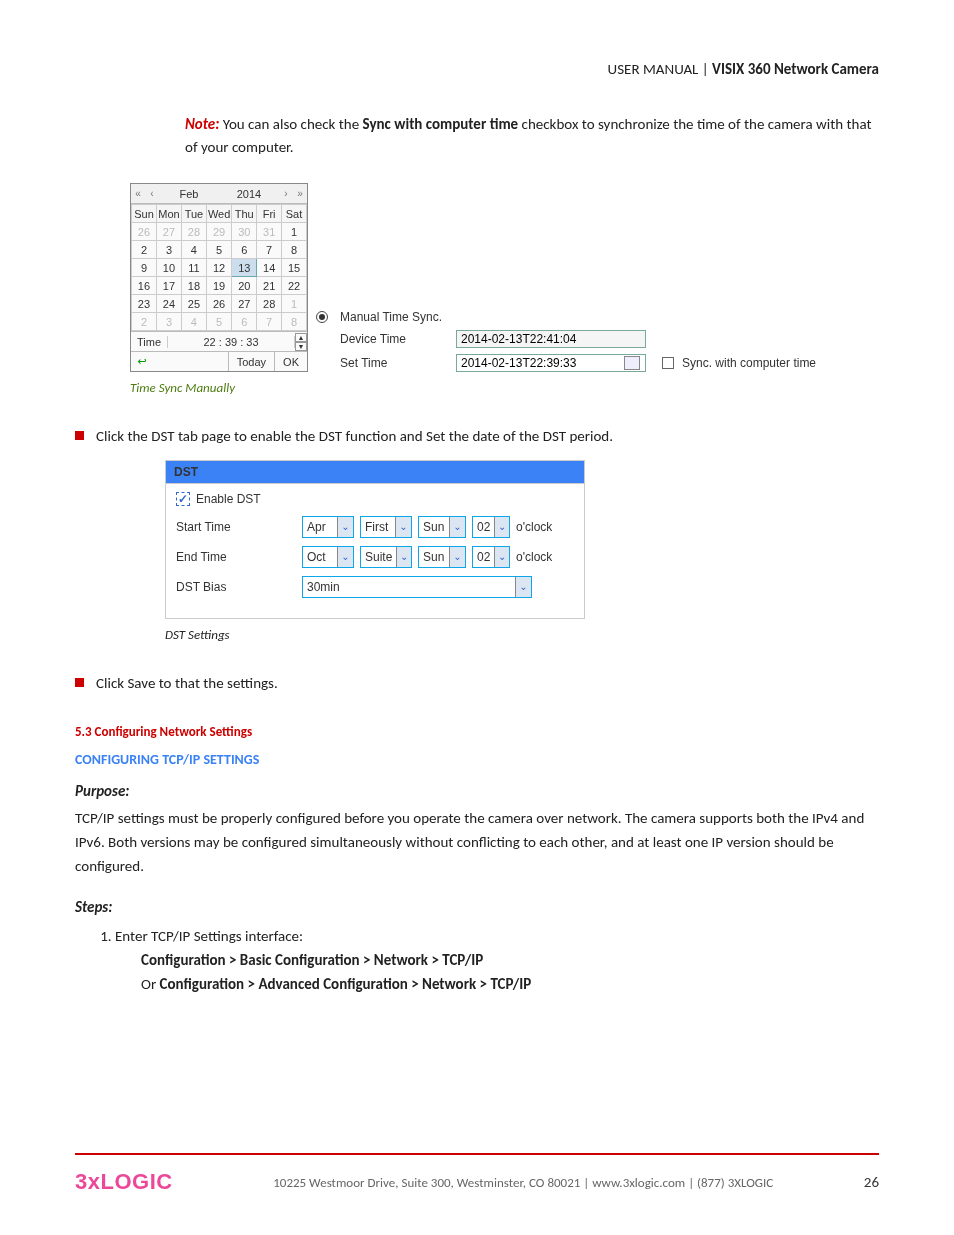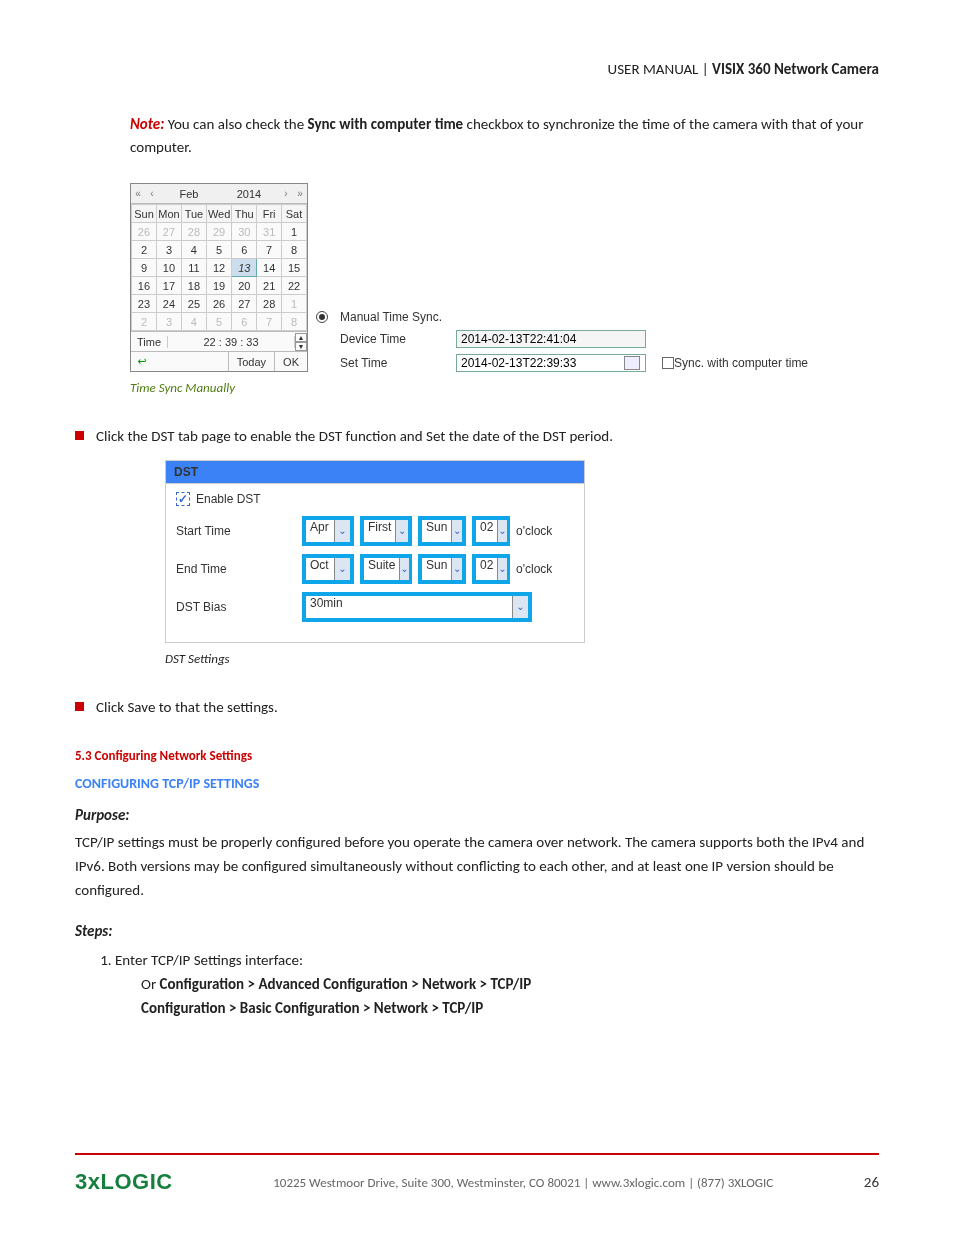--- a/index.html
+++ b/index.html
@@ -16,21 +16,21 @@
     min-height: 1235px;
     position: relative;
   }
   .header-line {
     text-align: right;
     font-size: 15px;
     margin-bottom: 35px;
   }
   .header-line .title-bold { font-weight: bold; }
   .note-block {
-    margin-left: 55px;
+    margin-left: 110px;
     margin-bottom: 25px;
     line-height: 1.5;
   }
   .note-label { color: #c00; font-weight: bold; font-style: italic; }
   .bold { font-weight: bold; }
 
   
   .calendar-wrap {
     margin-left: 55px;
     margin-bottom: 8px;
@@ -71,21 +71,21 @@
   table.cal-grid td, table.cal-grid th {
     border: 1px solid #ccc;
     text-align: center;
     width: 25px;
     height: 18px;
     font-weight: normal;
     font-size: 11px;
   }
   table.cal-grid th { background: #f5f5f5; }
   .dim { color: #bbb; }
-  .sel { background: #cde; border: 1px solid #6aa !important; font-style: italic; }
+  .sel { background: #cde; border: 1px solid #6aa !important; }
   .cal-time-row {
     display: flex;
     align-items: center;
     border-top: 1px solid #bbb;
     height: 20px;
   }
   .cal-time-row .lbl { padding: 0 6px; }
   .cal-time-row .tv { flex:1; text-align:center; border-left:1px solid #ccc; border-right:1px solid #ccc; }
   .spin { width:12px; display:flex; flex-direction:column; font-size:7px; line-height:7px; }
   .spin div { border:1px solid #999; text-align:center; cursor:pointer; }
@@ -109,21 +109,21 @@
   }
   .radio-dot.on::after { content:""; width:6px; height:6px; background:#333; border-radius:50%; }
   .tf-input {
     border:1px solid #7a9; padding:1px 4px; font-size:12px; height:18px; width:190px;
     font-family: Tahoma, Arial, sans-serif;
   }
   .cal-icon {
     width:16px; height:14px; border:1px solid #888; background:#eef; display:inline-block;
     position:relative; margin-left:-22px;
   }
-  .sync-row { display:flex; align-items:center; gap:0; font-size:12px; }
+  .sync-row { display:flex; align-items:center; gap:8px; font-size:12px; }
   .chk { width:12px; height:12px; border:1px solid #666; background:#fff; display:inline-block; }
 
   .caption {
     margin-left: 55px;
     font-style: italic;
     font-size: 13px;
     color: #4d7c0f;
     margin-bottom: 30px;
   }
 
@@ -155,21 +155,21 @@
   }
   .dst-body { padding: 8px 10px 12px 10px; }
   .dst-row { display:flex; align-items:center; margin-bottom:8px; gap:6px; }
   .dst-row .lbl { width:120px; }
   .dst-chk-row { display:flex; align-items:center; gap:6px; margin-bottom:10px; }
   .dst-chk {
     width:14px; height:14px; border:1px dashed #36c; display:flex; align-items:center; justify-content:center;
     color:#36c; font-size:12px; font-weight:bold;
   }
   .dd {
-    border:4px solid #0ea5e9; height:30px; display:flex; align-items:flex-start; background:#fff;
+    border:1px solid #0ea5e9; height:22px; display:flex; align-items:center; background:#fff;
   }
   .dd .dd-txt { padding:0 4px; flex:1; font-size:12px; }
   .dd .dd-btn {
     width:16px; height:100%; background:#dce6f2; border-left:1px solid #888;
     display:flex; align-items:center; justify-content:center; color:#36c; font-size:10px; cursor:pointer;
   }
   .dd.w50 { width:52px; }
   .dd.w48 { width:48px; }
   .dd.w40 { width:38px; }
   .dd.full { width:230px; }
@@ -210,21 +210,21 @@
     display: flex;
     align-items: center;
     font-size: 13px;
     color: #666;
   }
   .logo {
     font-family: Arial, sans-serif;
     font-weight: 900;
     font-size: 22px;
     letter-spacing: 0.5px;
-    color: #15803d;
+    color: #ec4899;
     margin-right: 30px;
   }
   .footer .addr { flex:1; text-align:center; }
   .footer .pg { font-size: 15px; color:#333; margin-left:20px; }
 </style>
 </head>
 <body>
 
 <div class="page">
 
@@ -428,22 +428,22 @@
   </h2>
   <div class="subhead">CONFIGURING TCP/IP SETTINGS</div>
 
   <div class="purpose-lbl">Purpose:</div>
   <div class="para">TCP/IP settings must be properly configured before you operate the camera over network. The camera supports both the IPv4 and IPv6. Both versions may be configured simultaneously without conflicting to each other, and at least one IP version should be configured.</div>
 
   <div class="steps-lbl">Steps:</div>
   <ol class="steps">
     <li>
       <span>Enter TCP/IP Settings interface:</span>
+      <span class="indent bold">Configuration &gt; Basic Configuration &gt; Network &gt; TCP/IP</span>
       <span class="indent"><span>Or </span><span class="bold">Configuration &gt; Advanced Configuration &gt; Network &gt; TCP/IP</span></span>
-      <span class="indent bold">Configuration &gt; Basic Configuration &gt; Network &gt; TCP/IP</span>
     </li>
   </ol>
 
   <div class="footer">
     <span class="logo">3xLOGIC</span>
     <span class="addr">10225 Westmoor Drive, Suite 300, Westminster, CO 80021 | www.3xlogic.com | (877) 3XLOGIC</span>
     <span class="pg">26</span>
   </div>
 
 </div>

